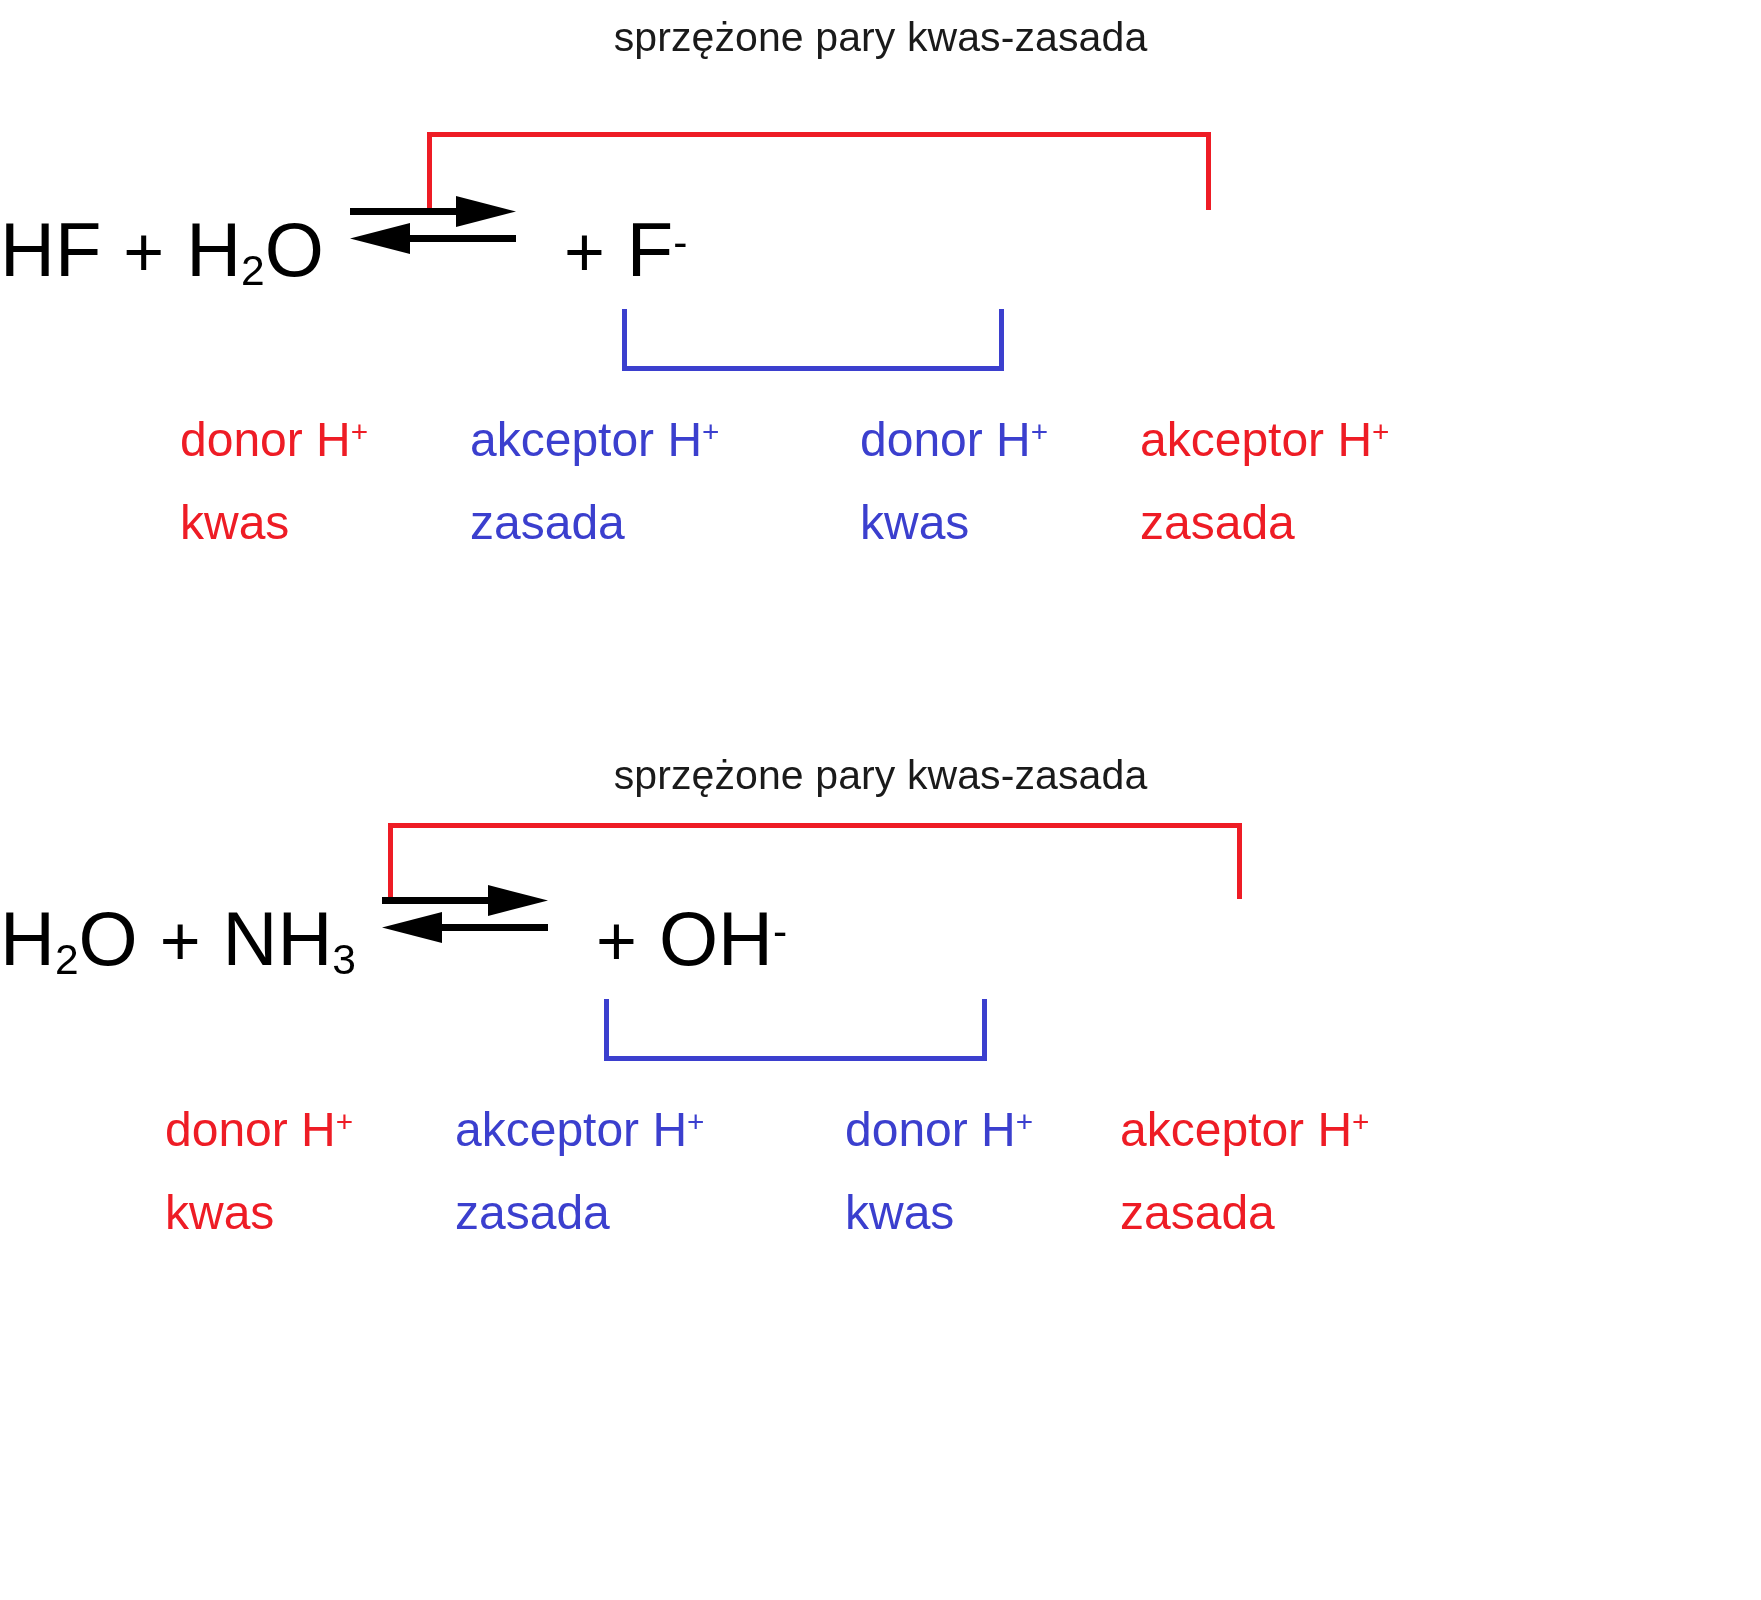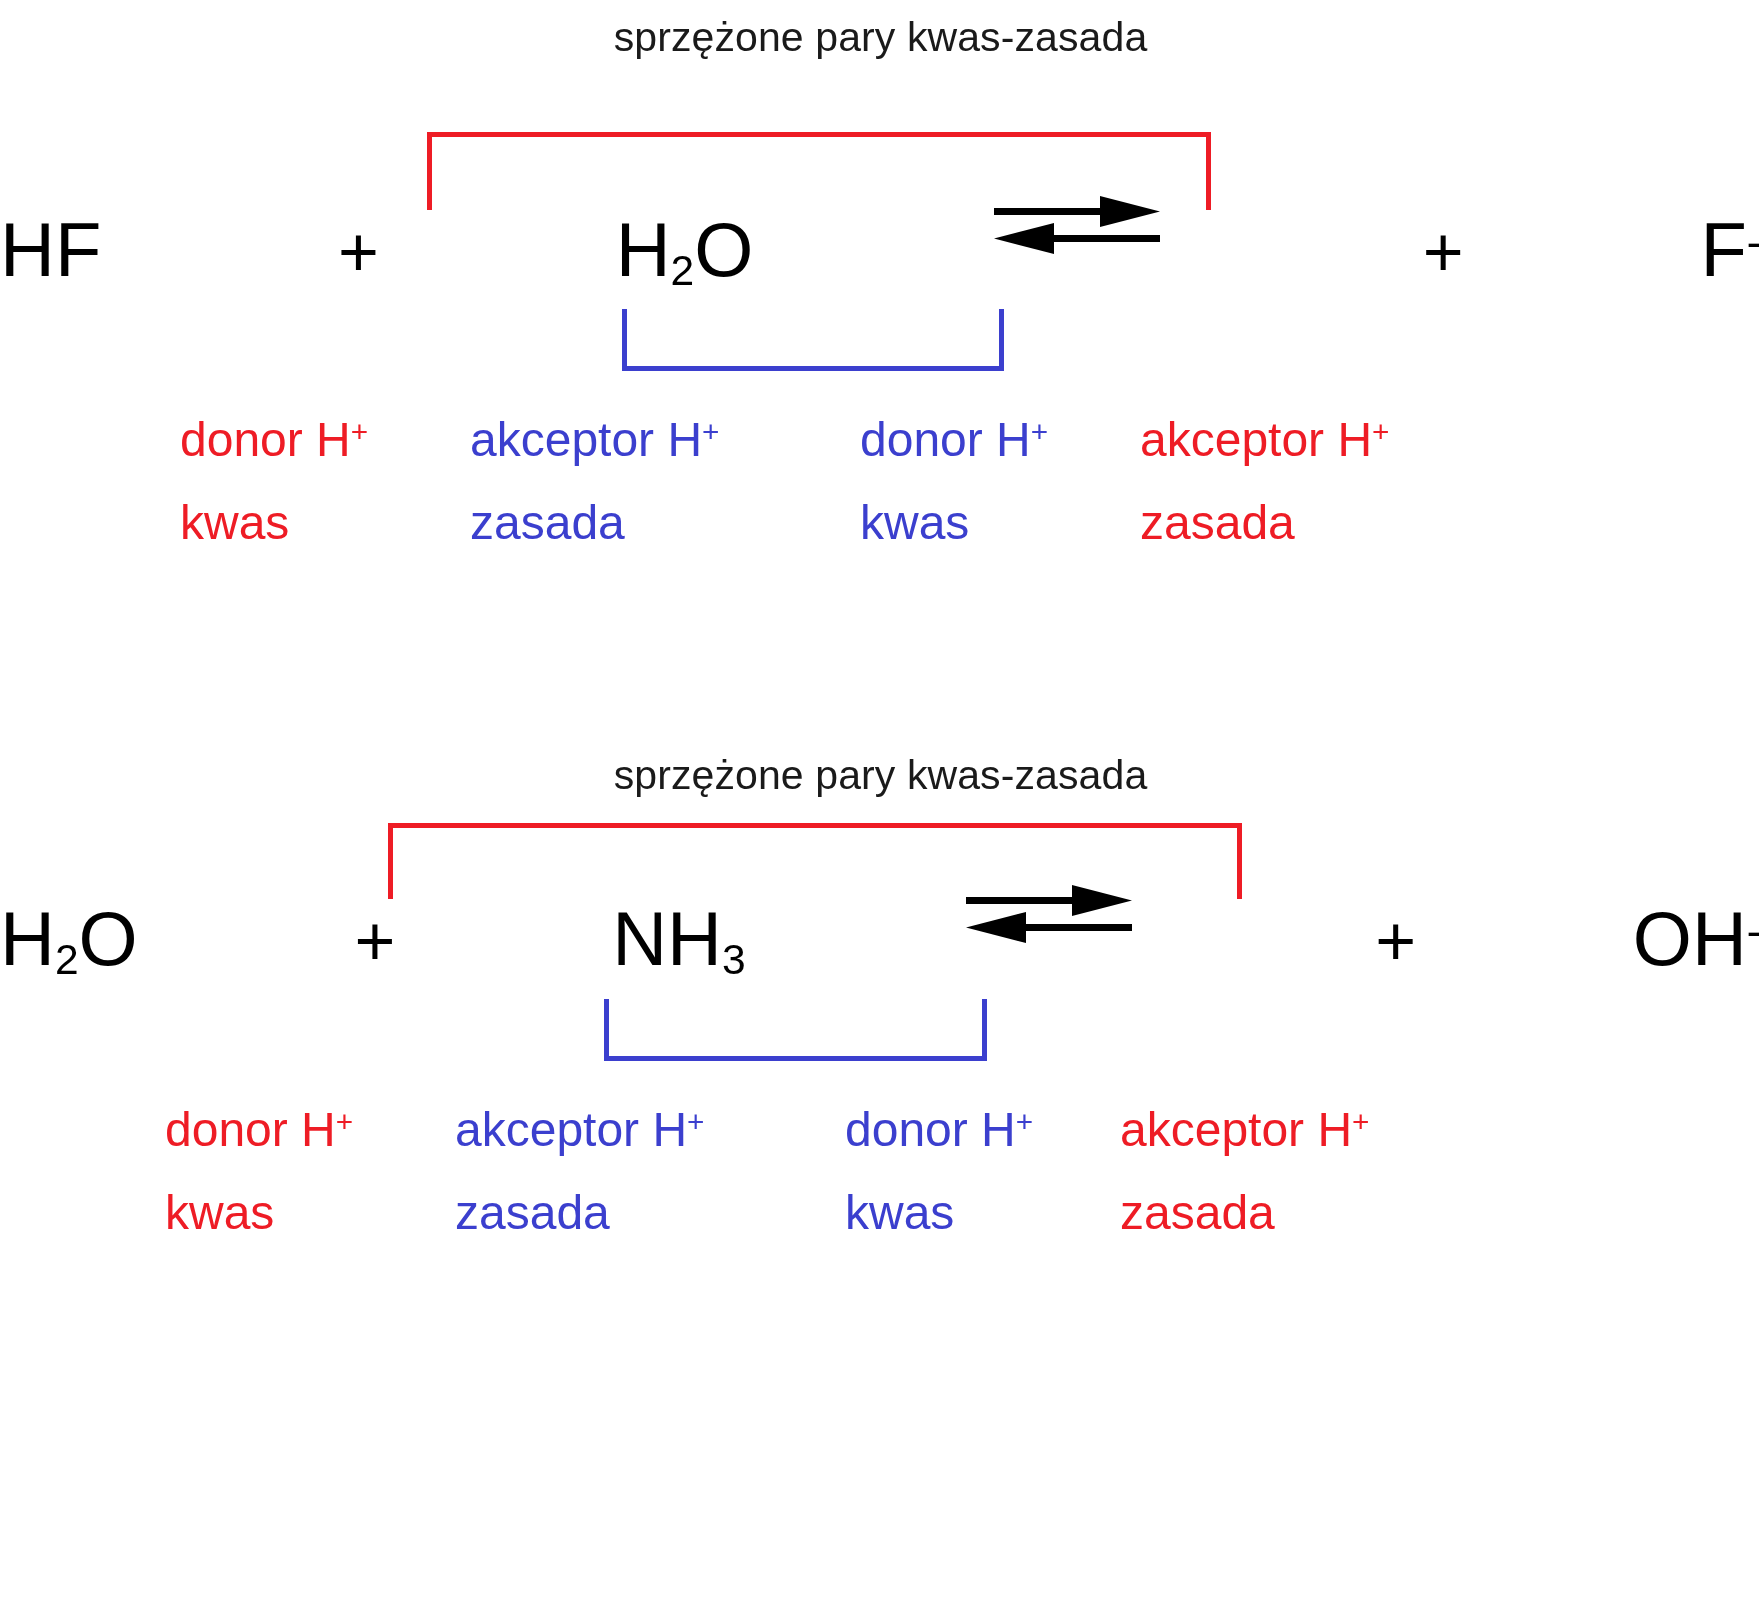--- a/index.html
+++ b/index.html
@@ -67,21 +67,21 @@
   
   .s2-red   { left: 388px;  top: 89px;  width: 854px;  height: 76px; }
   .s2-blue  { left: 604px;  top: 265px; width: 383px;  height: 62px; }
 
   
   .equation {
     position: absolute;
     left: 0;
     width: 1761px;
     display: flex;
-    justify-content: space-between;
+    justify-content: flex-start;
     align-items: baseline;
     font-size: 76px;
     font-weight: 400;
     color: #000000;
     white-space: nowrap;
   }
   .scheme-1 .equation { top: 196px; }
   .scheme-2 .equation { top: 896px; }
   .scheme-2 .equation { top: 155px; }
 

